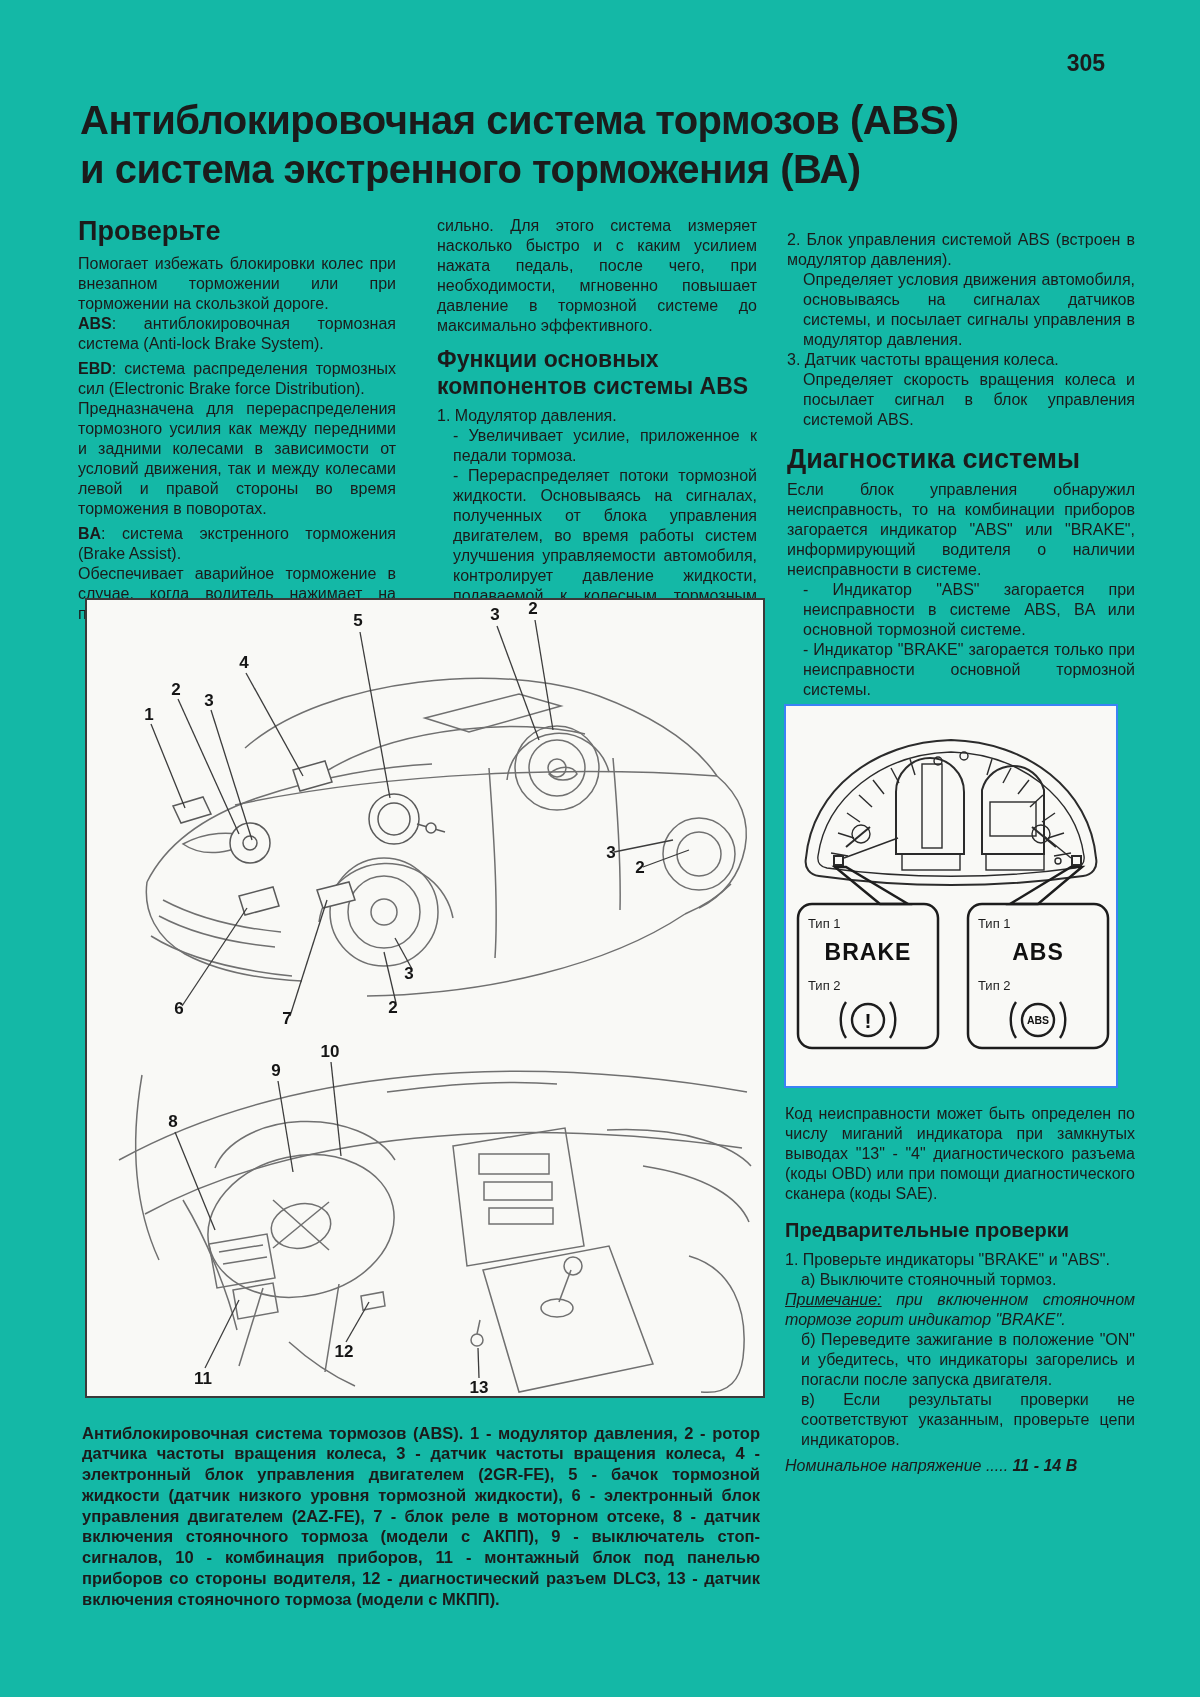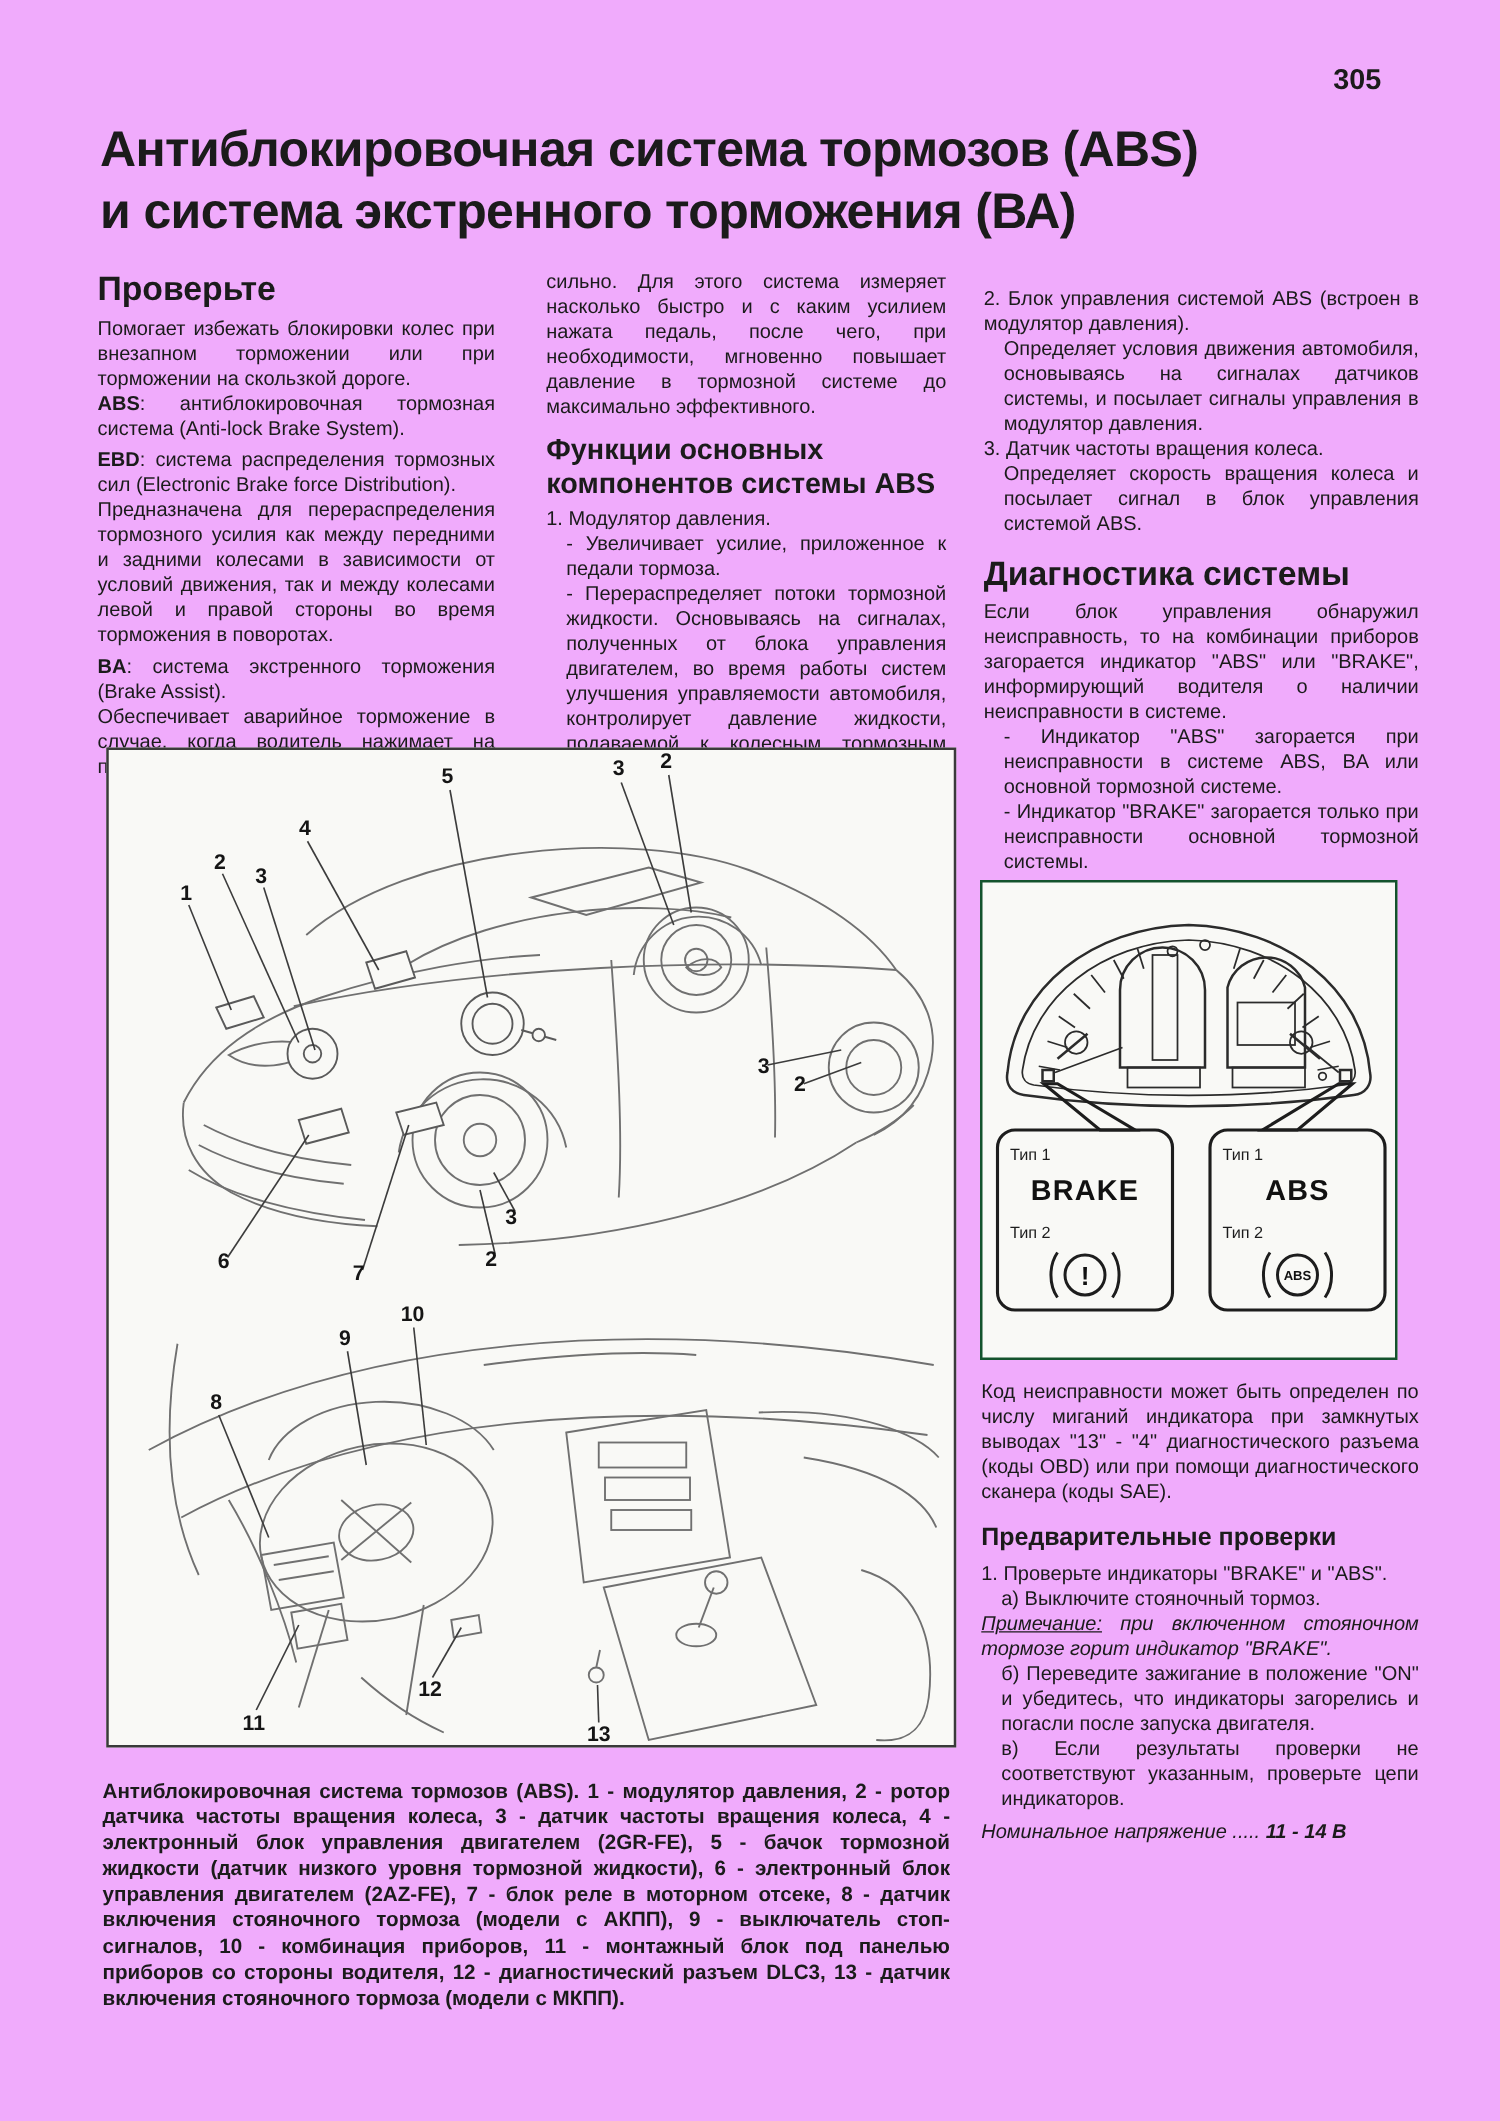--- a/index.html
+++ b/index.html
@@ -1,16 +1,16 @@
 <!DOCTYPE html>
 <html><head>
 <meta charset="utf-8">
 <style>
   html,body{margin:0;padding:0;background:#e9e9e6;}
-  .page{position:relative;width:1200px;height:1697px;background:#f0abfc;color:#1b1b1b;
+  .page{position:relative;width:1200px;height:1697px;background:#14b8a6;color:#1b1b1b;
         font-family:"Liberation Sans",sans-serif;overflow:hidden;}
   .pageno{position:absolute;top:50px;left:1015px;width:90px;text-align:right;
           font-weight:bold;font-size:23px;}
   .title{position:absolute;left:80px;top:96px;margin:0;font-size:40px;line-height:49px;
          font-weight:bold;letter-spacing:-0.5px;}
   .col{position:absolute;font-size:16px;line-height:20px;text-align:justify;}
   .col p{margin:0;}
   .col1{left:78px;top:216px;width:318px;}
   .col2{left:437px;top:216px;width:320px;}
   .col3a{left:787px;top:230px;width:348px;}
@@ -23,21 +23,21 @@
   .ind{padding-left:16px;}
   .b{font-weight:bold;}
   .note{font-style:italic;}
   .note .nlabel{text-decoration:underline;}
   .volt{font-style:italic;margin-top:6px !important;}
   .volt .val{font-weight:bold;}
   .fig{position:absolute;left:85px;top:598px;width:680px;height:800px;border:2px solid #3a3a3a;
        background:#f9f9f6;box-sizing:border-box;}
   .cap{position:absolute;left:82px;top:1406px;width:678px;font-weight:bold;font-size:16.5px;
        line-height:20.8px;text-align:justify;}
-  .panel{position:absolute;left:784px;top:704px;width:334px;height:384px;border:2px solid #14532d;
+  .panel{position:absolute;left:784px;top:704px;width:334px;height:384px;border:2px solid #3b82f6;
          background:#f9f9f6;box-sizing:border-box;}
   svg{display:block;}
   .sketch{stroke:#707070;fill:none;stroke-width:1.5;}
   .comp{stroke:#5a5a5a;fill:#f9f9f6;stroke-width:1.5;}
   .lead{stroke:#3c3c3c;stroke-width:1.3;}
   .num{font:bold 17px "Liberation Sans",sans-serif;fill:#151515;text-anchor:middle;}
   .clus{stroke:#2b2b2b;fill:none;stroke-width:2;}
   .clthin{stroke:#2b2b2b;fill:none;stroke-width:1.4;}
   .card{stroke:#1d1d1d;fill:none;stroke-width:2.5;}
   .ptxt{font:13px "Liberation Sans",sans-serif;fill:#1d1d1d;}

